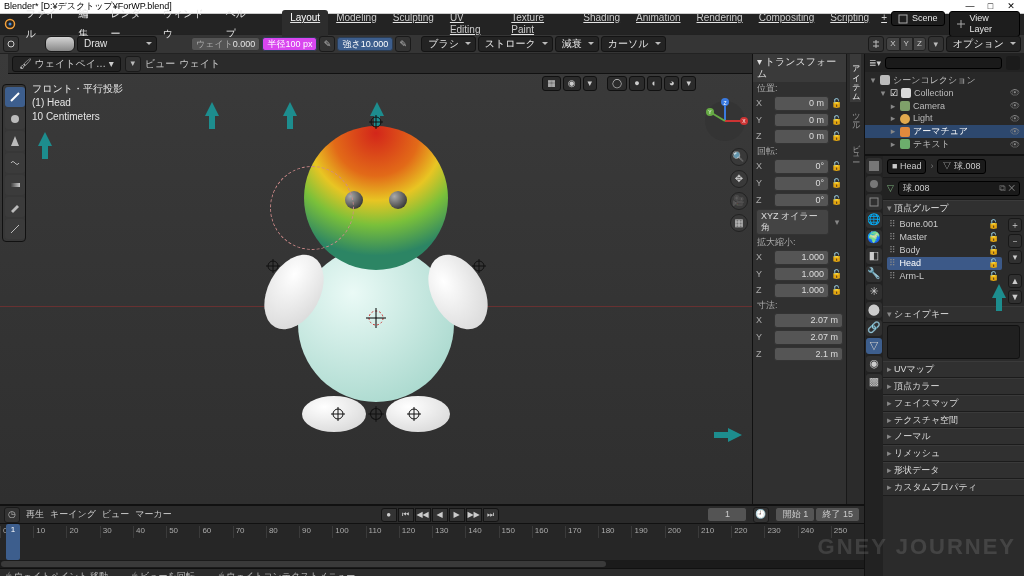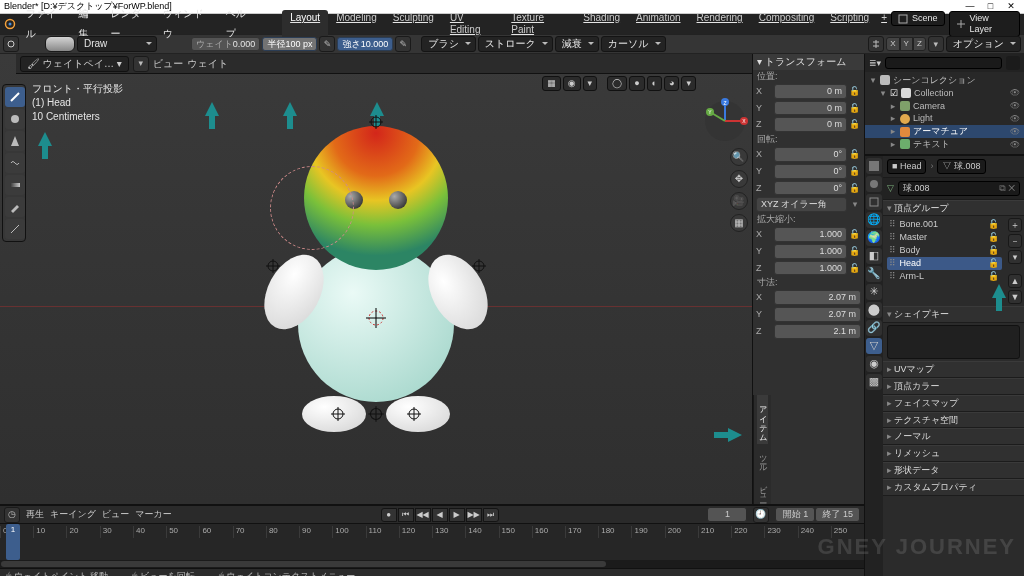--- a/index.html
+++ b/index.html
@@ -67,21 +67,21 @@
   
   .navgizmo{position:absolute;right:4px;top:2px;width:46px;height:46px;}
   
   .vpright{position:absolute;top:2px;right:56px;display:flex;align-items:center;gap:2px;font-size:9px;}
   .tinybtn{background:#2b2b2b;border:1px solid #111;border-radius:3px;padding:1px 4px;}
   .xyzbtns{display:flex;font-size:8px;}
   .xyzbtns span{padding:1px 3px;background:#444;border:1px solid #222;}
   .xyzbtns span:first-child{border-radius:3px 0 0 3px;}
   .xyzbtns span:last-child{border-radius:0 3px 3px 0;}
   
-  .npanel{width:112px;background:#303030;border-left:1px solid #111;font-size:9px;overflow:hidden;display:flex;flex-direction:column;}
+  .npanel{width:112px;background:#303030;border-left:1px solid #111;font-size:9px;overflow:hidden;display:flex;}
   .npanel .body{flex:1;overflow:hidden;}
   .npanel .tabs{width:18px;background:#2b2b2b;border-left:1px solid #181818;display:flex;flex-direction:column;align-items:center;}
   .npanel .vtab{writing-mode:vertical-rl;padding:6px 1px;font-size:8px;color:#999;}
   .sechdr{background:#3a3a3a;padding:2px 4px;color:#ddd;font-size:10px;}
   .sub{padding:1px 4px;color:#aaa;font-size:9px;}
   .row{display:flex;align-items:center;gap:2px;padding:1px 3px;}
   .row .k{width:16px;color:#aaa;}
   .row .v{flex:1;background:#555;border:1px solid #333;border-radius:3px;text-align:right;padding:1px 4px;color:#ddd;}
   .row .lock{width:12px;text-align:center;color:#888;}
   
@@ -202,21 +202,21 @@
       </span>
     <span style="width:22px"></span>
     <span class="sqbtn" style="width:30px;background:linear-gradient(#d4d4d4,#888);border-radius:6px"></span>
     <span class="dropdown" style="min-width:80px">Draw</span>
   </div>
   <div class="seg" style="margin-left:28px">
     <span class="numfield">
         <span class="lbl">ウェイト</span>
         <span>0.000</span>
       </span>
-    <span class="numfield" style="background:#737373;border-color:#2b3d55">
+    <span class="numfield" style="background:#d946ef;border-color:#2b3d55">
         <span class="lbl" style="color:#fff">半径</span>
         <span style="color:#fff">100 px</span>
       </span>
     <span class="sqbtn">✎</span>
     <span class="numfield" style="background:#3d5e8d;border-color:#2b3d55">
         <span class="lbl" style="color:#fff">強さ</span>
         <span style="color:#fff">10.000</span>
       </span>
     <span class="sqbtn">✎</span>
   </div>
@@ -241,21 +241,21 @@
     <span class="dropdown">オプション</span>
   </div>
 </div>
 
 <div class="layout">
   <div class="centerwrap">
     <div class="midrow">
 
       <div class="vp">
 
-        <div class="leftstrip" style="position:absolute;left:16px;right:0;top:0">
+        <div class="leftstrip" style="position:absolute;left:8px;right:0;top:0">
           <span class="selector">
             <span>🖌</span>
             <span>ウェイトペイ…</span> ▾
           </span>
           <span class="sqbtn">▾</span>
           <span class="mi">ビュー</span>
           <span class="mi">ウェイト</span>
         </div>
 
         <div style="position:absolute;left:0;right:0;top:56%;height:1px;background:#8c3030;opacity:.6"></div>

